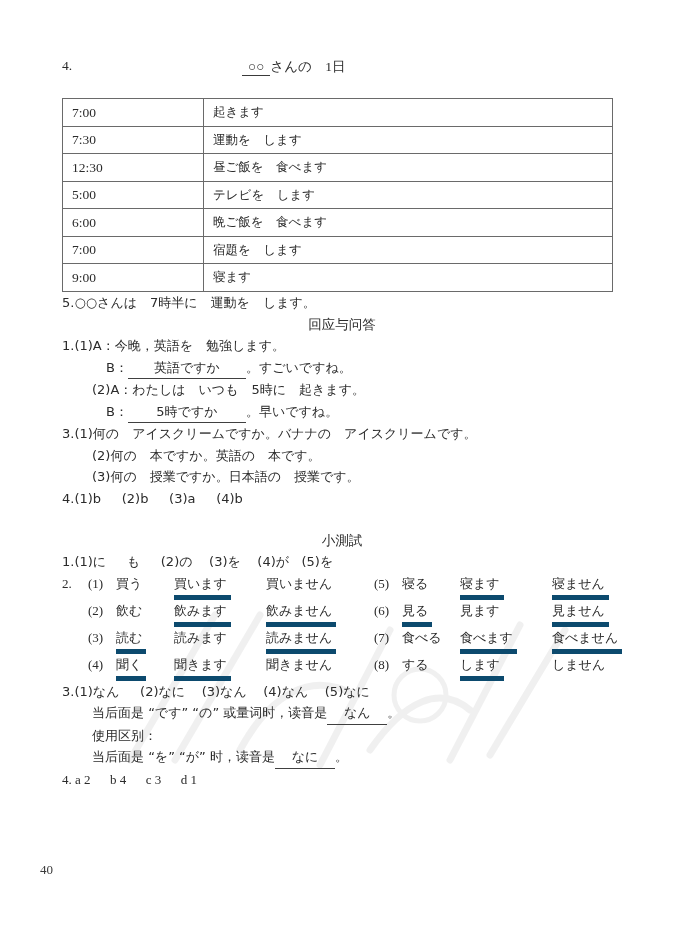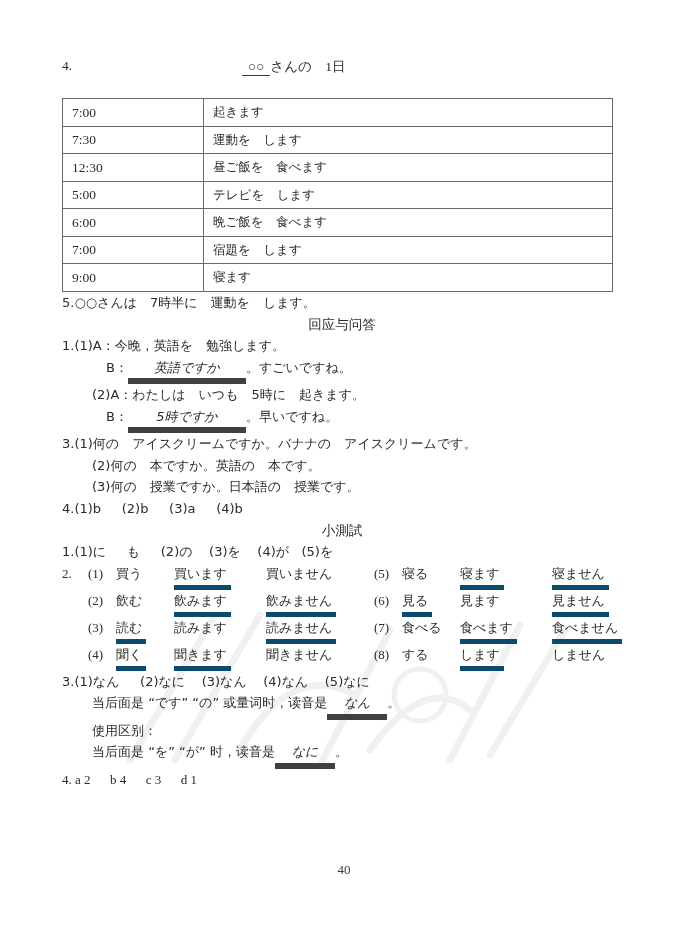--- a/index.html
+++ b/index.html
@@ -100,24 +100,23 @@
   .line.serifnum {
     font-family: "Liberation Serif", serif;
   }
   .section-head {
     text-align: center;
     font-size: 13.5px;
     line-height: 22px;
     font-family: "DejaVu Sans", "Liberation Sans", sans-serif;
   }
   .ul {
-    border-bottom: 6px solid #404040;
+    border-bottom: 1px solid #404040;
     display: inline-block;
     text-align: center;
-    font-style: italic;
   }
   .ind2 { padding-left: 30px; }
   .ind3 { padding-left: 44px; }
 
   
   .conj-row {
     display: flex;
     align-items: baseline;
     font-size: 13px;
     line-height: 22px;
@@ -136,24 +135,25 @@
   .c-dict { width: 58px; flex: 0 0 58px; }
   .c-pos  { width: 92px; flex: 0 0 92px; }
   .c-neg  { width: 108px; flex: 0 0 108px; }
   .cell-u { border-bottom: 5px solid #0c4a6e; display: inline-block; padding-right: 4px; }
 
   
   .pagenum {
     position: absolute;
     left: 0; right: 0;
     top: 862px;
-    text-align: center;
+    text-align: left;
     font-size: 13px;
     font-family: "Liberation Serif", serif;
     color: #3a3a3a;
+    padding-left: 40px;
   }
 </style>
 </head>
 <body>
 
 <div class="page">
 
   <svg class="watermark" viewBox="0 0 460 170" xmlns="http://www.w3.org/2000/svg">
     <g stroke="#cfcfcf" stroke-width="7" fill="none" stroke-linecap="round">
       <path d="M10 160 L95 15"></path>
@@ -220,21 +220,21 @@
     <div class="line ind3"><span>B：</span><span class="ul" style="width:118px">5時ですか</span><span>。早いですね。</span></div>
 
     <div class="line"><span>3.</span><span>(1)</span><span>何の　アイスクリームですか。バナナの　アイスクリームです。</span></div>
 
     <div class="line ind2"><span>(2)</span><span>何の　本ですか。英語の　本です。</span></div>
 
     <div class="line ind2"><span>(3)</span><span>何の　授業ですか。日本語の　授業です。</span></div>
 
     <div class="line"><span>4.</span><span>(1)b</span><span>     </span><span>(2)b</span><span>     </span><span>(3)a</span><span>     </span><span>(4)b</span></div>
 
-    <div class="section-head" style="margin-top:0">小測試</div>
+    <div class="section-head" style="margin-top:20px">小測試</div>
 
     <div class="line"><span>1.</span><span>(1)に</span><span>     </span><span>も</span><span>     </span><span>(2)の</span><span>    </span><span>(3)を</span><span>    </span><span>(4)が</span><span>   </span><span>(5)を</span></div>
 
     <div class="conj-row">
       <span class="conj-lead">2.</span>
       <span class="c-idx">(1)</span>
       <span class="c-dict"><span>買う</span></span>
       <span class="c-pos"><span class="cell-u">買います</span></span>
       <span class="c-neg"><span>買いません</span></span>
       <span class="c-idx">(5)</span>

